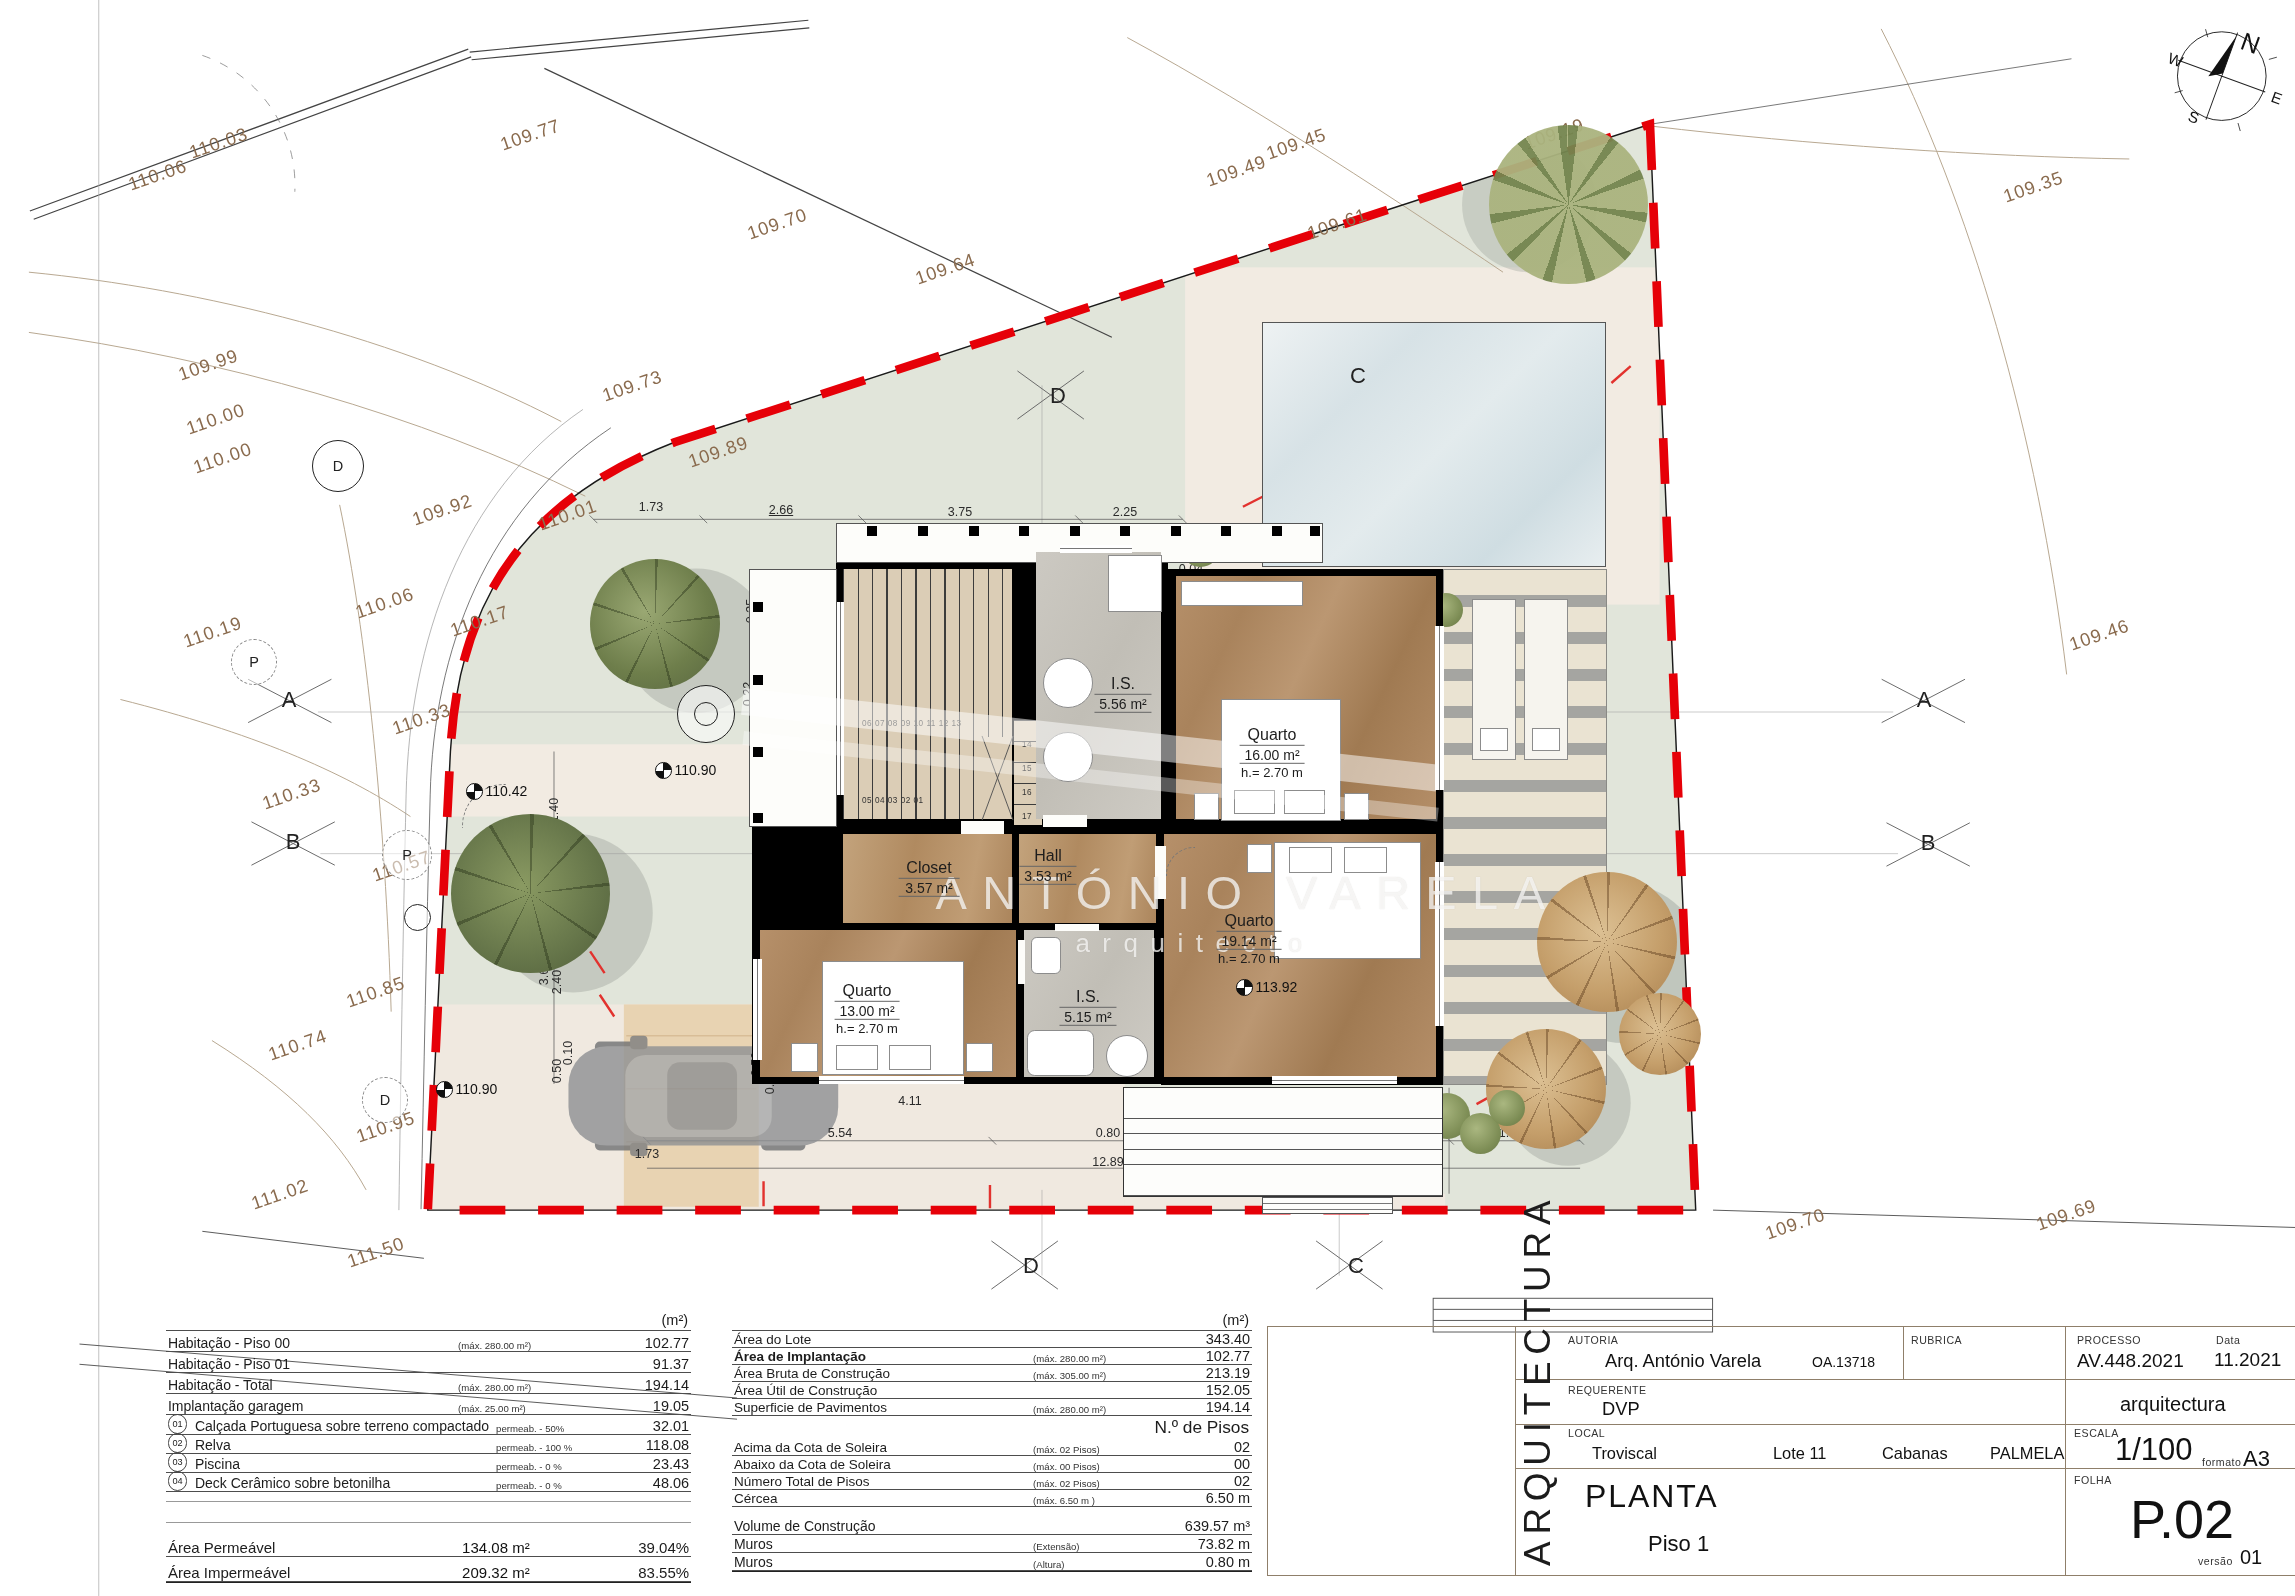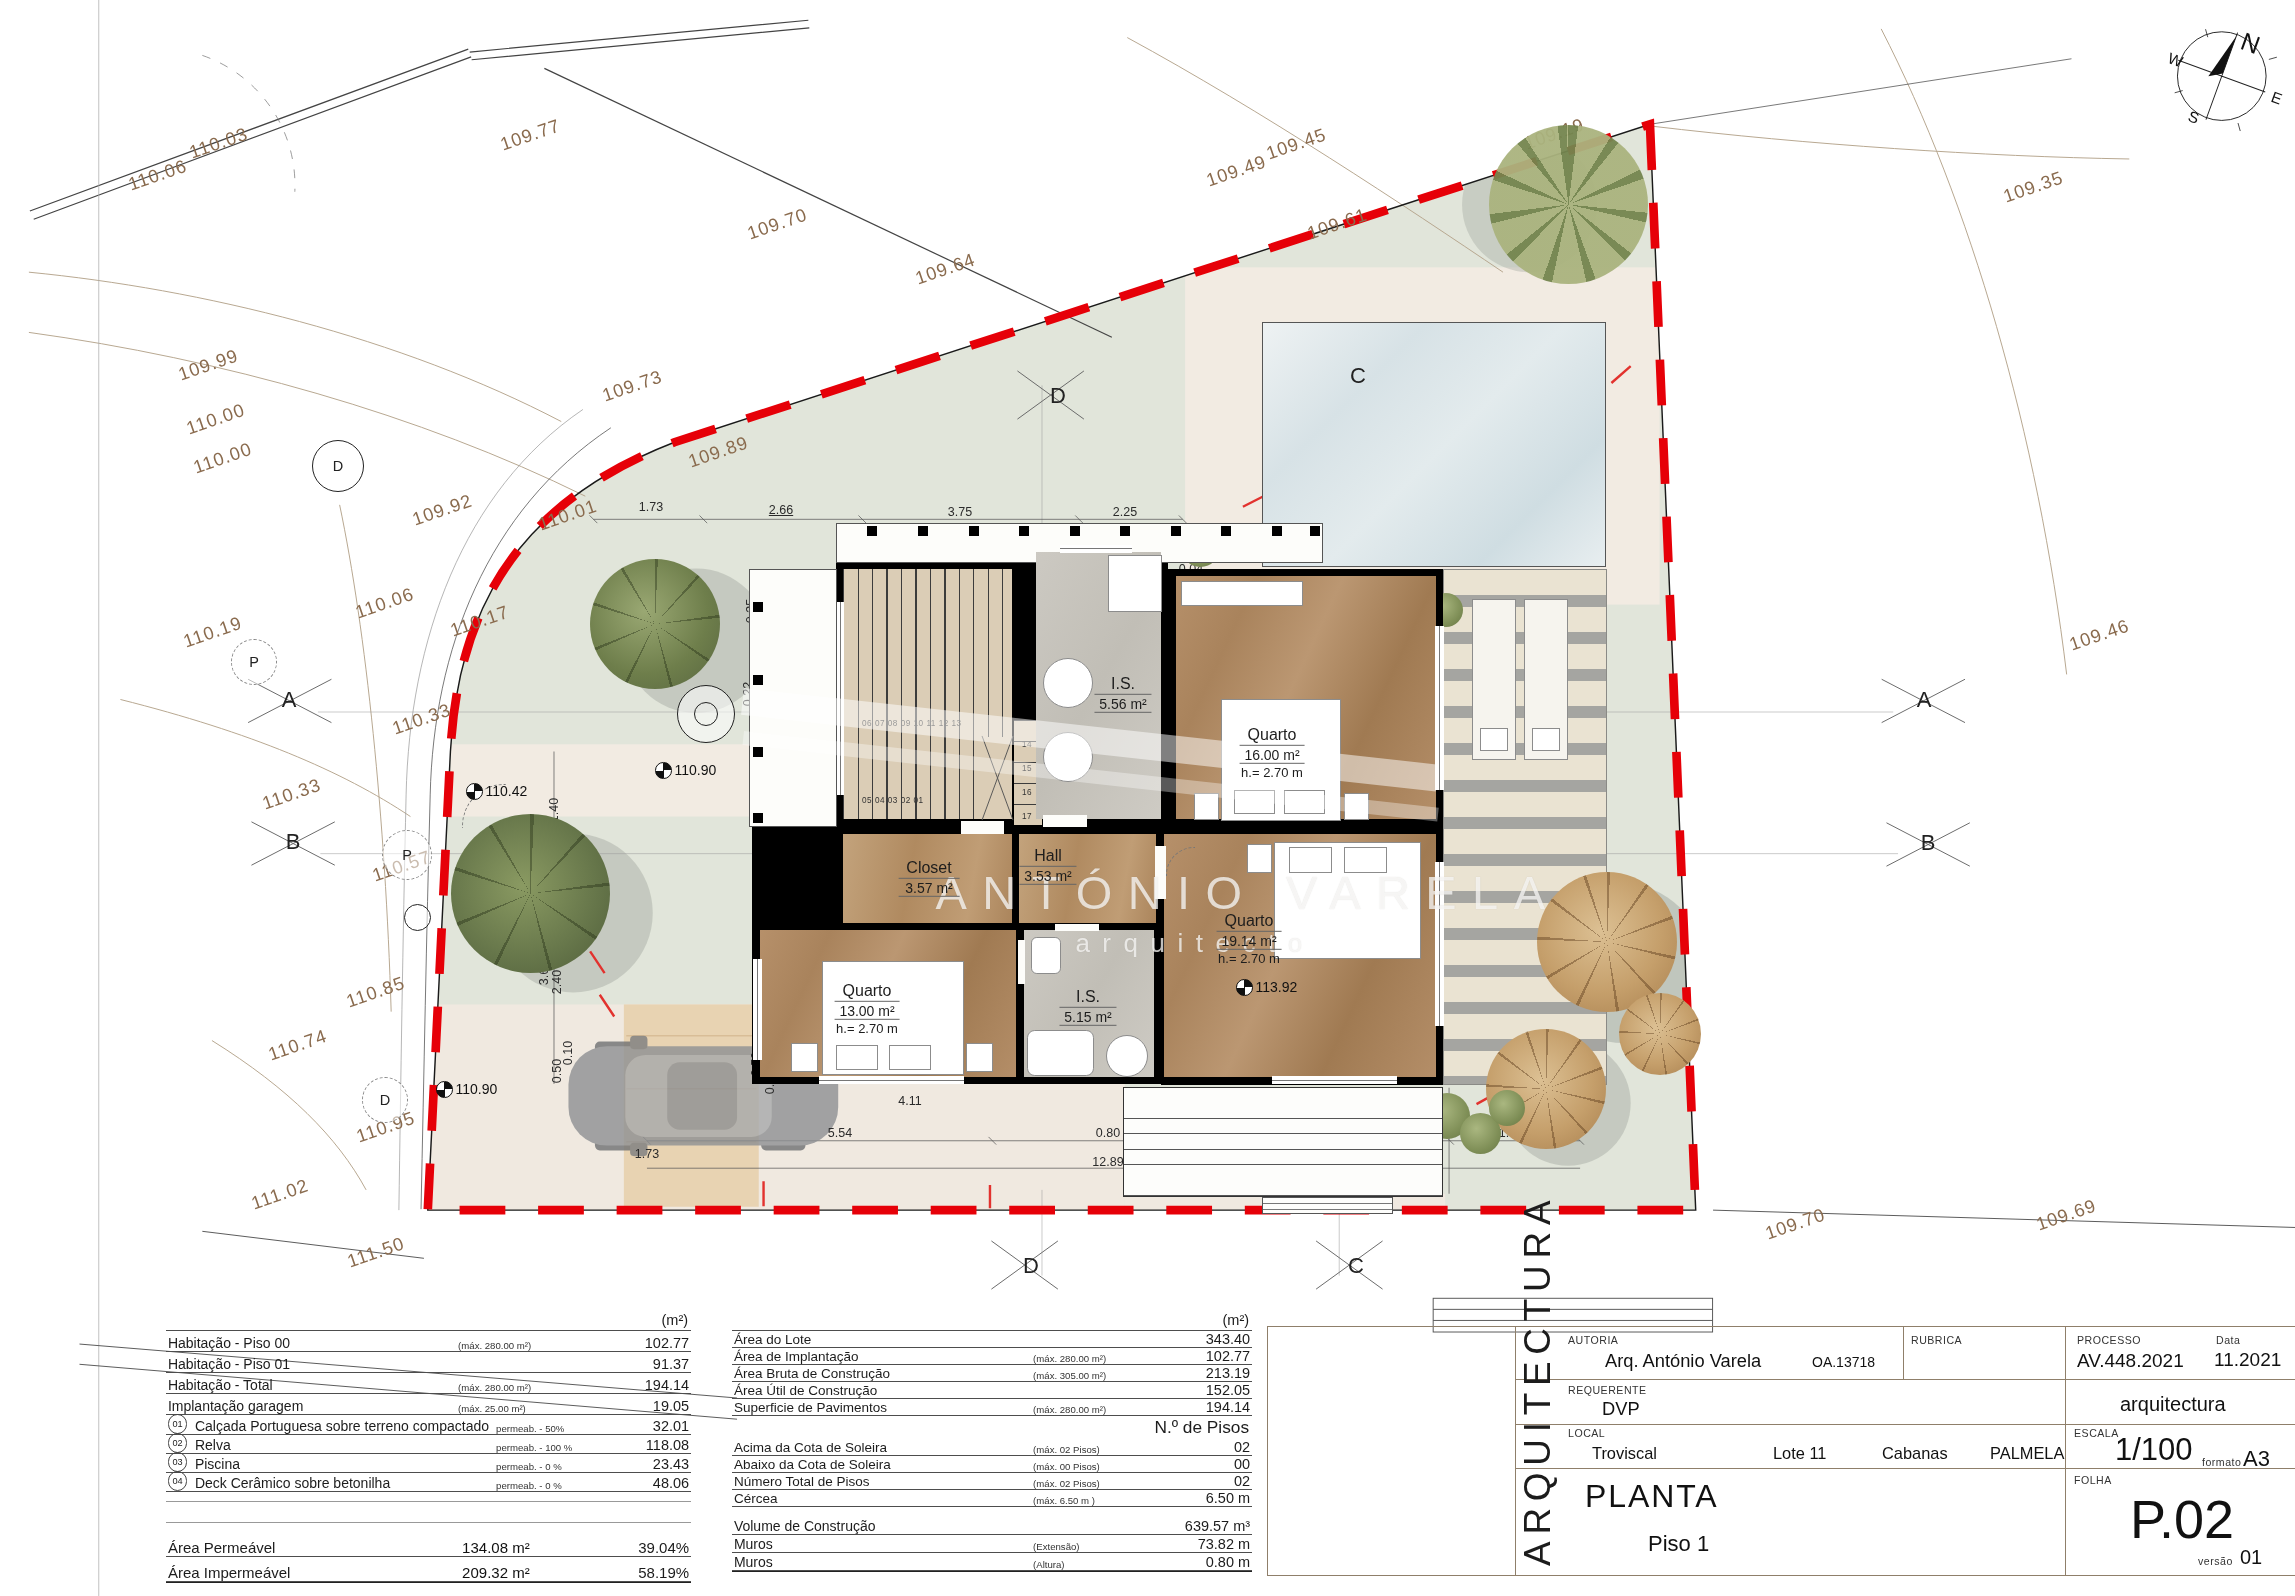--- a/index.html
+++ b/index.html
@@ -536,33 +536,33 @@
   <div class="faint" style="left:166px;top:1522px;width:525px"></div>
   <div class="tbl" id="tableL-tot" style="left:166px;top:1532px;width:525px;border-bottom:1.9px solid #222">
       <div class="trow" style="height: 25px;">
         <span class="lb" style="font-size: 15px;">Área Permeável</span>
         <span class="nt" style="font-size: 15px; color: rgb(17, 17, 17); width: 145px; margin-top: 44px;">134.08 m²</span>
         <span class="vl" style="width: 82px; font-size: 15px;">39.04%</span>
       </div>
       <div class="trow" style="height: 25px;">
         <span class="lb" style="font-size: 15px;">Área Impermeável</span>
         <span class="nt" style="font-size: 15px; color: rgb(17, 17, 17); width: 145px;">209.32 m²</span>
-        <span class="vl" style="width: 82px; font-size: 15px;">58.19%</span>
+        <span class="vl" style="width: 82px; font-size: 15px;">83.55%</span>
       </div>
     </div>
 
   <div class="tbl" id="tableM-main" style="left:732px;top:1312px;width:520px">
       <div class="hdrow" style="height: 18.3px;">(m²)</div>
       <div class="trow" style="height: 17px;">
         <span class="lb" style="font-size: 13.5px;">Área do Lote</span>
         <span class="nt" style="width: 145px;"></span>
         <span class="vl">343.40</span>
       </div>
       <div class="trow" style="height: 17px;">
-        <span class="lb" style="font-size: 13.5px;">Área de Implantação</span>
+        <span class="lb" style="font-size: 13.5px; font-weight: bold;">Área de Implantação</span>
         <span class="nt" style="width: 145px;">(máx. 280.00 m²)</span>
         <span class="vl">102.77</span>
       </div>
       <div class="trow" style="height: 17px;">
         <span class="lb" style="font-size: 13.5px;">Área Bruta de Construção</span>
         <span class="nt" style="width: 145px;">(máx. 305.00 m²)</span>
         <span class="vl">213.19</span>
       </div>
       <div class="trow" style="height: 17px;">
         <span class="lb" style="font-size: 13.5px;">Área Útil de Construção</span>

